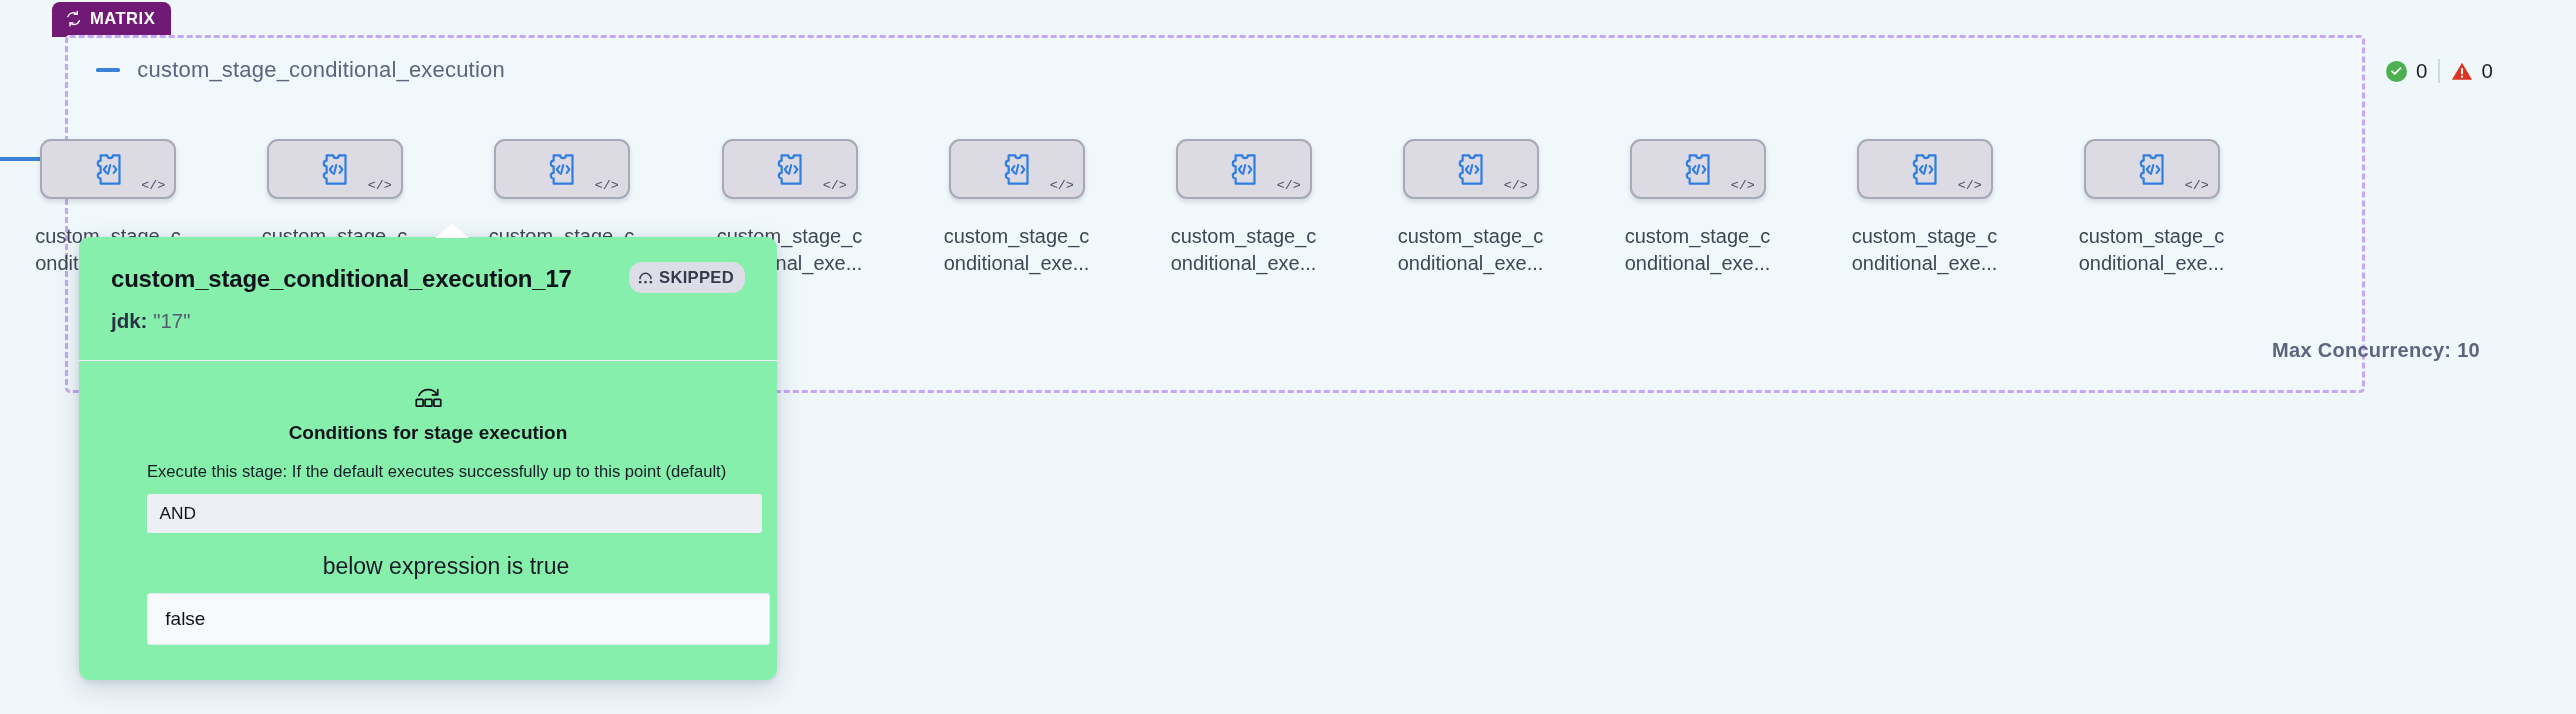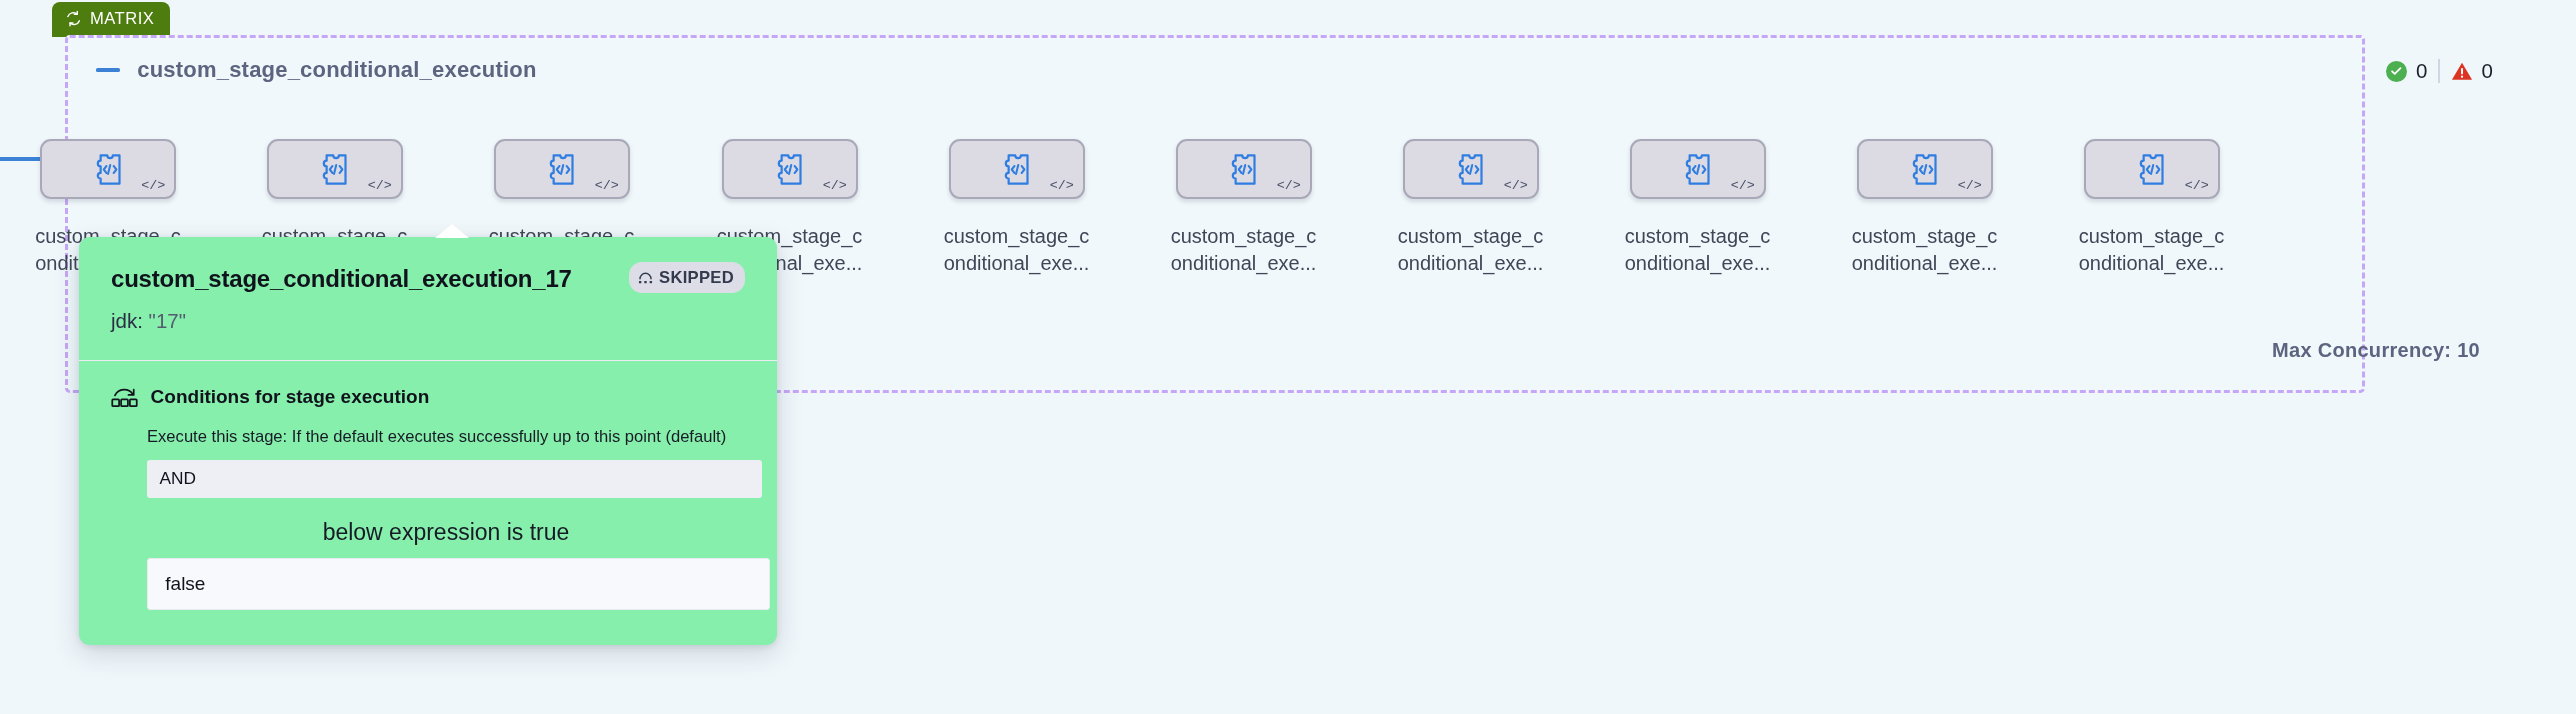--- a/index.html
+++ b/index.html
@@ -14,41 +14,41 @@
   
   .edge-in {
     position: absolute; left: 0; top: 157px;
     width: 68px; height: 4px; background: #3b82d6;
   }
 
   
   .matrix-tab {
     position: absolute; left: 52px; top: 1.6px;
     height: 35px; padding: 0 16px 0 12.6px;
-    background: #4d7c0f; border-radius: 8px 8px 0 0;
+    background: #701a75; border-radius: 8px 8px 0 0;
     display: flex; align-items: center; gap: 8px;
-    color: #ffffff; font-size: 16.6px; font-weight: 400; letter-spacing: 0.5px;
+    color: #ffffff; font-size: 16.6px; font-weight: 700; letter-spacing: 0.5px;
   }
   .matrix-tab svg { display: block; }
 
   .matrix-box {
     position: absolute; left: 65px; top: 35px;
     width: 2300px; height: 358px;
     border: 3.2px dashed #c6a7f7;
     border-radius: 4.7px;
     background: #f0f8fb;
   }
 
   
   .group-header {
     position: absolute; left: 96px; top: 57px;
     display: flex; align-items: center; gap: 17.3px;
   }
   .collapse-dash { width: 24px; height: 4px; background: #3b82d6; border-radius: 1.6px; }
-  .group-title { font-size: 22px; color: #5c6480; font-weight: 700; letter-spacing: 0.2px; }
+  .group-title { font-size: 22px; color: #5c6480; font-weight: 400; letter-spacing: 0.2px; }
 
   
   .status-counts {
     position: absolute; right: 83px; top: 59px;
     display: flex; align-items: center; gap: 11px;
     font-size: 20.5px; color: #1b1f2b;
   }
   .status-counts .grp { display: flex; align-items: center; gap: 8.7px; }
   .divider-v { width: 1.6px; height: 24px; background: #cfd6e4; }
   .ok-dot {
@@ -113,25 +113,25 @@
     position: absolute; right: 32px; top: 25px;
     background: #dcdde6; border-radius: 13px;
     padding: 5.5px 11px 5.5px 8.7px;
     display: flex; align-items: center; gap: 6.3px;
     font-size: 16.6px; font-weight: 700; color: #333a4d; letter-spacing: 0.3px;
   }
   .tt-badge svg { display:block; }
   .tt-sub {
     margin-top: 16px; font-size: 20.5px; color: #555c70;
   }
-  .tt-sub b { color: #2a3044; font-weight: 400; }
+  .tt-sub b { color: #2a3044; font-weight: 700; }
   .tt-sub span.val { color: #555c70; }
 
   .tt-body { border-top: 1.6px solid #eceef4; padding: 24px 32px 35px 32px; }
-  .cond-head { display: flex; align-items: center; gap: 12.6px; }
+  .cond-head { display: flex; align-items: center; gap: 12.6px; flex-direction: column; }
   .cond-head .ico { width: 27px; height: 24px; display:block; }
   .cond-title { font-size: 19px; font-weight: 700; color: #10131c; }
 
   .cond-desc {
     margin: 17.3px 0 0 36px;
     font-size: 16.6px; color: #171b26; line-height: 1.35;
   }
   .field-and {
     margin: 11px 16px 0 36px;
     background: #eeeef5; border-radius: 3px;

